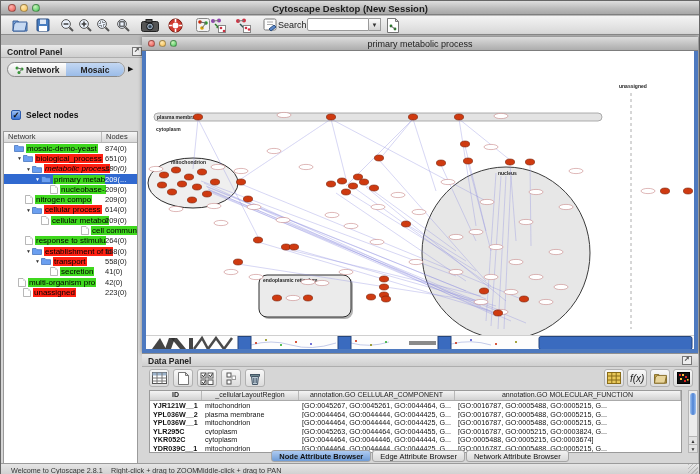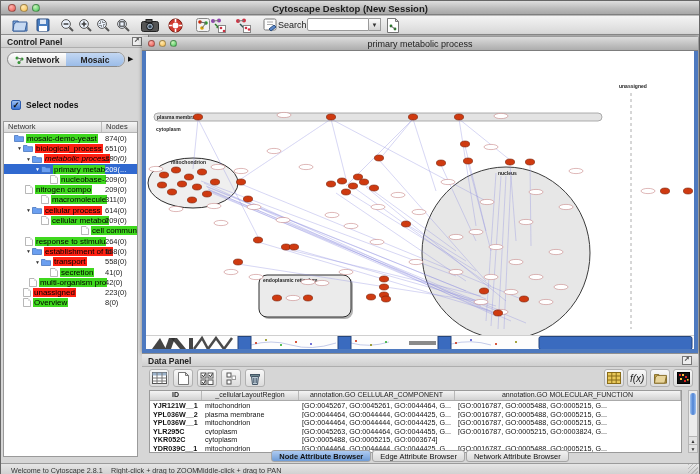--- a/index.html
+++ b/index.html
@@ -20,21 +20,21 @@
   .toolbar { position:absolute; left:0; top:15px; width:100%; height:19px;
     background:linear-gradient(#f4f4f4,#d7d7d7); border-bottom:1px solid #8d8d8d; }
   .tb-ic { position:absolute; top:1px; width:18px; height:16px; display:flex; align-items:center; justify-content:center; }
   .search-lb { position:absolute; left:277px; top:4px; font-size:9px; color:#222; }
   .search-box { position:absolute; left:306px; top:2px; width:62px; height:13px; background:#fff;
     border:1px solid #9a9a9a; border-radius:2px 0 0 2px; }
   .search-arrow { position:absolute; left:368px; top:2px; width:12px; height:13px; background:linear-gradient(#fcfcfc,#d4d4d4);
     border:1px solid #9a9a9a; border-left:none; font-size:6px; color:#333; text-align:center; line-height:13px; }
 
   
-  .cpanel { position:absolute; left:0; top:34px; width:148px; height:428px; background:#d6d6d6; border-right:1px solid #8d8d8d; }
+  .cpanel { position:absolute; left:0; top:44px; width:148px; height:428px; background:#d6d6d6; border-right:1px solid #8d8d8d; }
   .cpanel-h { position:absolute; left:0; top:0; width:100%; height:13px; background:linear-gradient(#e9e9e9,#cfcfcf);
     border-bottom:1px solid #aeaeae; font-size:8.5px; font-weight:bold; color:#222; padding:2px 0 0 6px; }
   .float-ic { position:absolute; top:2px; width:10px; height:9px; border:1px solid #777; background:#eee; }
   .float-ic:before { content:"➚"; position:absolute; left:1px; top:-2px; font-size:7px; color:#555; }
 
   .seg { position:absolute; left:6px; top:17px; width:118px; height:15px; border:1px solid #8a8a8a; border-radius:8px;
     background:linear-gradient(#fff,#dcdcdc); display:flex; overflow:hidden; }
   .seg .s { flex:1; font-size:8.5px; font-weight:bold; color:#222; text-align:center; line-height:14px; }
   .seg .s.sel { background:linear-gradient(#c3d7f2,#9bbce8); }
   .seg-arrow { position:absolute; left:127px; top:20px; font-size:7px; color:#111; }
@@ -299,137 +299,115 @@
             <span class="tri"></span>
             <span style="flex: 0 0 auto; margin-right: 2px; display: inline-flex;">
               <svg width="8" height="9" viewBox="0 0 8 9">
                 <path d="M0.5,0.5 h4.5 l2.5,2.5 v5.5 h-7 z" fill="#fff" stroke="#999" stroke-width="0.7"></path>
                 <path d="M5,0.5 l2.5,2.5 h-2.5 z" fill="#ddd"></path>
               </svg>
             </span>
             <span class="lbl green">nitrogen compo</span>
             <span class="cnt">209(0)</span>
           </div>
+          <div class="trow" style="padding-left: 21px;">
+            <span class="tri">▼</span>
+            <span style="flex: 0 0 auto; margin-right: 2px; display: inline-flex;">
+              <svg width="10" height="8" viewBox="0 0 10 8">
+                <path d="M0.5,1.5 h3.5 l1,1.2 h4.5 v4.8 h-9 z" fill="#6b9ff0" stroke="#3b6ab8" stroke-width="0.7"></path>
+              </svg>
+            </span>
+            <span class="lbl red">cellular process</span>
+            <span class="cnt">614(0)</span>
+          </div>
           <div class="trow" style="padding-left: 30px;">
             <span class="tri"></span>
             <span style="flex: 0 0 auto; margin-right: 2px; display: inline-flex;">
               <svg width="8" height="9" viewBox="0 0 8 9">
                 <path d="M0.5,0.5 h4.5 l2.5,2.5 v5.5 h-7 z" fill="#fff" stroke="#999" stroke-width="0.7"></path>
                 <path d="M5,0.5 l2.5,2.5 h-2.5 z" fill="#ddd"></path>
               </svg>
             </span>
-            <span class="lbl green">macromolecule</span>
-            <span class="cnt">311(0)</span>
-          </div>
-          <div class="trow" style="padding-left: 21px;">
-            <span class="tri">▼</span>
-            <span style="flex: 0 0 auto; margin-right: 2px; display: inline-flex;">
-              <svg width="10" height="8" viewBox="0 0 10 8">
-                <path d="M0.5,1.5 h3.5 l1,1.2 h4.5 v4.8 h-9 z" fill="#6b9ff0" stroke="#3b6ab8" stroke-width="0.7"></path>
-              </svg>
-            </span>
-            <span class="lbl red">cellular process</span>
-            <span class="cnt">614(0)</span>
-          </div>
-          <div class="trow" style="padding-left: 30px;">
+            <span class="lbl green">cellular metabol</span>
+            <span class="cnt">209(0)</span>
+          </div>
+          <div class="trow" style="padding-left: 30px; margin-left: 40px;">
             <span class="tri"></span>
             <span style="flex: 0 0 auto; margin-right: 2px; display: inline-flex;">
               <svg width="8" height="9" viewBox="0 0 8 9">
                 <path d="M0.5,0.5 h4.5 l2.5,2.5 v5.5 h-7 z" fill="#fff" stroke="#999" stroke-width="0.7"></path>
                 <path d="M5,0.5 l2.5,2.5 h-2.5 z" fill="#ddd"></path>
               </svg>
             </span>
-            <span class="lbl green">cellular metabol</span>
-            <span class="cnt">209(0)</span>
-          </div>
-          <div class="trow" style="padding-left: 30px; margin-left: 40px;">
+            <span class="lbl green">cell communicat</span>
+            <span class="cnt">22(0)</span>
+          </div>
+          <div class="trow" style="padding-left: 14px;">
             <span class="tri"></span>
             <span style="flex: 0 0 auto; margin-right: 2px; display: inline-flex;">
               <svg width="8" height="9" viewBox="0 0 8 9">
                 <path d="M0.5,0.5 h4.5 l2.5,2.5 v5.5 h-7 z" fill="#fff" stroke="#999" stroke-width="0.7"></path>
                 <path d="M5,0.5 l2.5,2.5 h-2.5 z" fill="#ddd"></path>
               </svg>
             </span>
-            <span class="lbl green">cell communicat</span>
-            <span class="cnt">22(0)</span>
-          </div>
-          <div class="trow" style="padding-left: 14px;">
+            <span class="lbl green">response to stimulu</span>
+            <span class="cnt">264(0)</span>
+          </div>
+          <div class="trow" style="padding-left: 21px;">
+            <span class="tri">▼</span>
+            <span style="flex: 0 0 auto; margin-right: 2px; display: inline-flex;">
+              <svg width="10" height="8" viewBox="0 0 10 8">
+                <path d="M0.5,1.5 h3.5 l1,1.2 h4.5 v4.8 h-9 z" fill="#6b9ff0" stroke="#3b6ab8" stroke-width="0.7"></path>
+              </svg>
+            </span>
+            <span class="lbl red">establishment of lo</span>
+            <span class="cnt">558(0)</span>
+          </div>
+          <div class="trow" style="padding-left: 30px;">
+            <span class="tri">▼</span>
+            <span style="flex: 0 0 auto; margin-right: 2px; display: inline-flex;">
+              <svg width="10" height="8" viewBox="0 0 10 8">
+                <path d="M0.5,1.5 h3.5 l1,1.2 h4.5 v4.8 h-9 z" fill="#6b9ff0" stroke="#3b6ab8" stroke-width="0.7"></path>
+              </svg>
+            </span>
+            <span class="lbl red">transport</span>
+            <span class="cnt">558(0)</span>
+          </div>
+          <div class="trow" style="padding-left: 39px;">
             <span class="tri"></span>
             <span style="flex: 0 0 auto; margin-right: 2px; display: inline-flex;">
               <svg width="8" height="9" viewBox="0 0 8 9">
                 <path d="M0.5,0.5 h4.5 l2.5,2.5 v5.5 h-7 z" fill="#fff" stroke="#999" stroke-width="0.7"></path>
                 <path d="M5,0.5 l2.5,2.5 h-2.5 z" fill="#ddd"></path>
               </svg>
             </span>
-            <span class="lbl green">response to stimulu</span>
-            <span class="cnt">264(0)</span>
-          </div>
-          <div class="trow" style="padding-left: 21px;">
-            <span class="tri">▼</span>
-            <span style="flex: 0 0 auto; margin-right: 2px; display: inline-flex;">
-              <svg width="10" height="8" viewBox="0 0 10 8">
-                <path d="M0.5,1.5 h3.5 l1,1.2 h4.5 v4.8 h-9 z" fill="#6b9ff0" stroke="#3b6ab8" stroke-width="0.7"></path>
-              </svg>
-            </span>
-            <span class="lbl red">establishment of lo</span>
-            <span class="cnt">558(0)</span>
-          </div>
-          <div class="trow" style="padding-left: 30px;">
-            <span class="tri">▼</span>
-            <span style="flex: 0 0 auto; margin-right: 2px; display: inline-flex;">
-              <svg width="10" height="8" viewBox="0 0 10 8">
-                <path d="M0.5,1.5 h3.5 l1,1.2 h4.5 v4.8 h-9 z" fill="#6b9ff0" stroke="#3b6ab8" stroke-width="0.7"></path>
-              </svg>
-            </span>
-            <span class="lbl red">transport</span>
-            <span class="cnt">558(0)</span>
-          </div>
-          <div class="trow" style="padding-left: 39px;">
+            <span class="lbl green">secretion</span>
+            <span class="cnt">41(0)</span>
+          </div>
+          <div class="trow" style="padding-left: 7px;">
             <span class="tri"></span>
             <span style="flex: 0 0 auto; margin-right: 2px; display: inline-flex;">
               <svg width="8" height="9" viewBox="0 0 8 9">
                 <path d="M0.5,0.5 h4.5 l2.5,2.5 v5.5 h-7 z" fill="#fff" stroke="#999" stroke-width="0.7"></path>
                 <path d="M5,0.5 l2.5,2.5 h-2.5 z" fill="#ddd"></path>
               </svg>
             </span>
-            <span class="lbl green">secretion</span>
-            <span class="cnt">41(0)</span>
-          </div>
-          <div class="trow" style="padding-left: 18px;">
+            <span class="lbl green">multi-organism pro</span>
+            <span class="cnt">42(0)</span>
+          </div>
+          <div class="trow" style="padding-left: 12px;">
             <span class="tri"></span>
             <span style="flex: 0 0 auto; margin-right: 2px; display: inline-flex;">
               <svg width="8" height="9" viewBox="0 0 8 9">
                 <path d="M0.5,0.5 h4.5 l2.5,2.5 v5.5 h-7 z" fill="#fff" stroke="#999" stroke-width="0.7"></path>
                 <path d="M5,0.5 l2.5,2.5 h-2.5 z" fill="#ddd"></path>
               </svg>
             </span>
-            <span class="lbl green">multi-organism pro</span>
-            <span class="cnt">42(0)</span>
-          </div>
-          <div class="trow" style="padding-left: 12px;">
-            <span class="tri"></span>
-            <span style="flex: 0 0 auto; margin-right: 2px; display: inline-flex;">
-              <svg width="8" height="9" viewBox="0 0 8 9">
-                <path d="M0.5,0.5 h4.5 l2.5,2.5 v5.5 h-7 z" fill="#fff" stroke="#999" stroke-width="0.7"></path>
-                <path d="M5,0.5 l2.5,2.5 h-2.5 z" fill="#ddd"></path>
-              </svg>
-            </span>
             <span class="lbl red">unassigned</span>
             <span class="cnt">223(0)</span>
-          </div>
-          <div class="trow" style="padding-left: 12px;">
-            <span class="tri"></span>
-            <span style="flex: 0 0 auto; margin-right: 2px; display: inline-flex;">
-              <svg width="8" height="9" viewBox="0 0 8 9">
-                <path d="M0.5,0.5 h4.5 l2.5,2.5 v5.5 h-7 z" fill="#fff" stroke="#999" stroke-width="0.7"></path>
-                <path d="M5,0.5 l2.5,2.5 h-2.5 z" fill="#ddd"></path>
-              </svg>
-            </span>
-            <span class="lbl green">Overview</span>
-            <span class="cnt">8(0)</span>
           </div>
         </div>
     </div>
   </div>
 
   <div class="netwin">
     <div class="ntitle">
       <div class="tl r"></div>
       <div class="tl y"></div>
       <div class="tl g"></div>
@@ -704,20 +682,21 @@
           </div>
           <div class="drow">
             <div class="dc0">YLR295C</div>
             <div class="dc1">cytoplasm</div>
             <div class="dc2">[GO:0045263, GO:0044464, GO:0044455, G...</div>
             <div class="dc3">[GO:0016787, GO:0005215, GO:0003824, G...</div>
           </div>
           <div class="drow">
             <div class="dc0">YKR052C</div>
             <div class="dc1">cytoplasm</div>
+            <div class="dc2">[GO:0044464, GO:0044446, GO:0044444, G...</div>
             <div class="dc3">[GO:0005488, GO:0005215, GO:0003674]</div>
           </div>
           <div class="drow">
             <div class="dc0">YDR039C__1</div>
             <div class="dc1">mitochondrion</div>
             <div class="dc2">[GO:0044464, GO:0044444, GO:0044425, G...</div>
             <div class="dc3">[GO:0016787, GO:0005488, GO:0005215, G...</div>
           </div>
         </div>
     </div>

